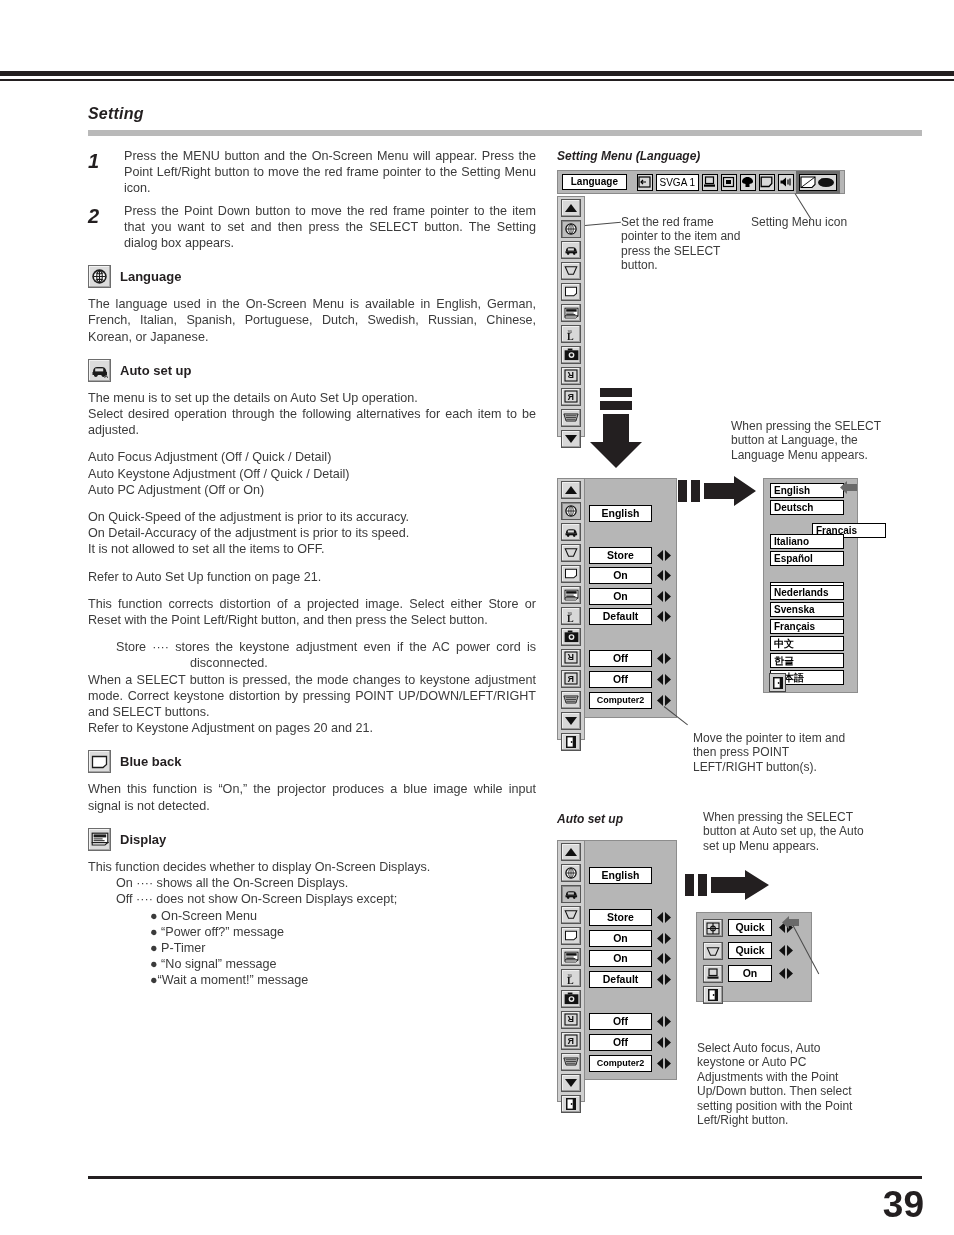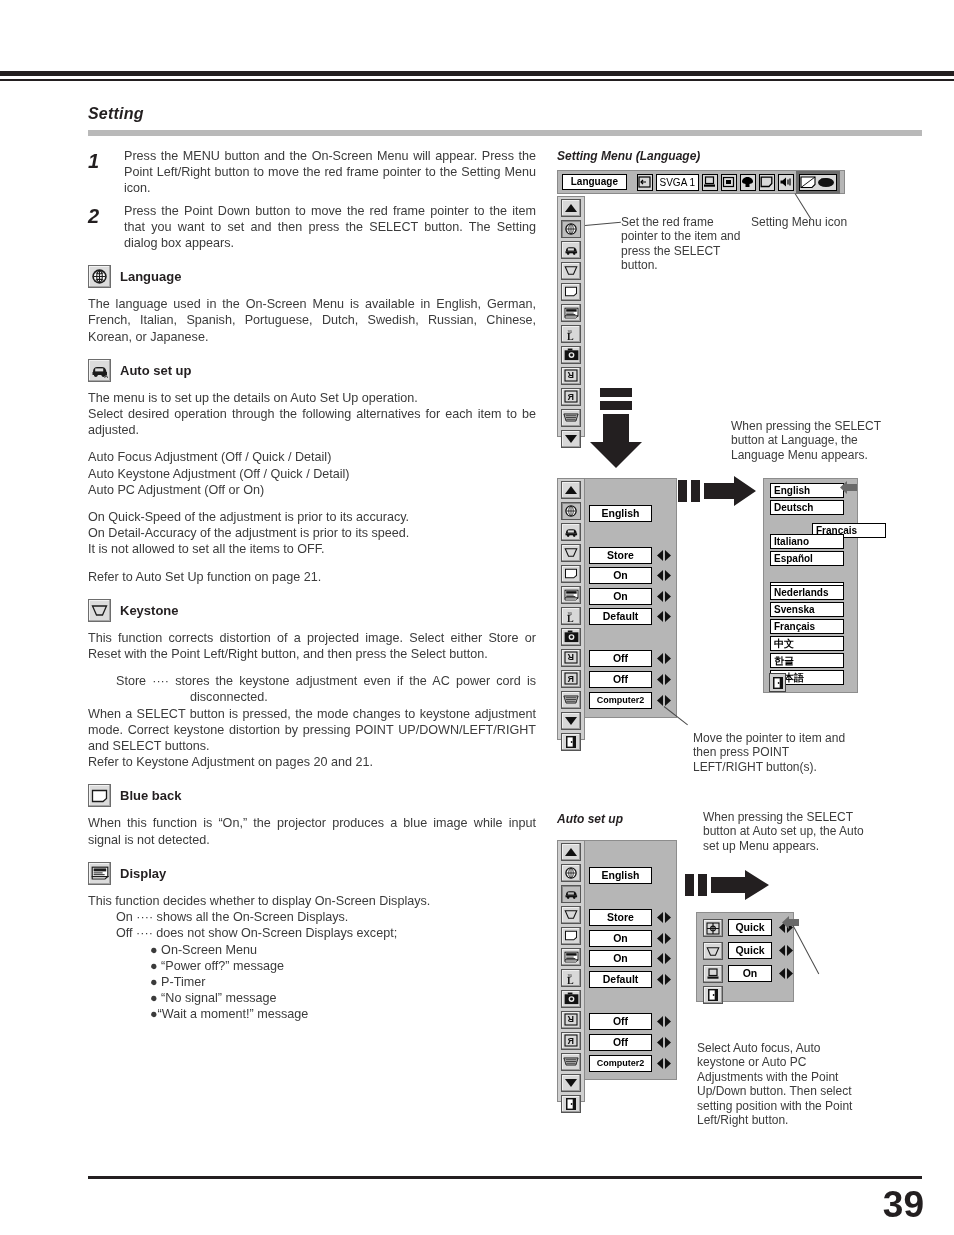--- a/index.html
+++ b/index.html
@@ -221,28 +221,20 @@
   <div class="body-text nojust">The menu is to set up the details on Auto Set Up operation.</div>
   <div class="body-text block">Select desired operation through the following alternatives for each item to be adjusted.</div>
   <div class="body-text nojust">Auto Focus Adjustment (Off / Quick / Detail)</div>
   <div class="body-text nojust">Auto Keystone Adjustment (Off / Quick / Detail)</div>
   <div class="body-text nojust block">Auto PC Adjustment (Off or On)</div>
   <div class="body-text nojust">On Quick-Speed of the adjustment is prior to its accuracy.</div>
   <div class="body-text nojust">On Detail-Accuracy of the adjustment is prior to its speed.</div>
   <div class="body-text nojust block">It is not allowed to set all the items to OFF.</div>
   <div class="body-text nojust block">Refer to Auto Set Up function on page 21.</div>
 
-  <div class="head-row">
-    <span class="chip">
-      <svg width="17" height="13" viewBox="0 0 17 13">
-          <path d="M1.5 2 L15.5 2 L11.5 11 L5.5 11 Z" fill="none" stroke="#1c1c1c" stroke-width="1.3"></path>
-        </svg>
-    </span>
-    <span class="head-label">Keystone</span>
-  </div>
   <div class="body-text block">This function corrects distortion of a projected image.  Select either Store or Reset with the Point Left/Right button, and then press the Select button.</div>
   <div class="body-text indent1 hang">
     <span>Store ····</span>
     <span>stores the keystone adjustment even if the AC power cord is disconnected.</span>
   </div>
   <div class="body-text">When a SELECT button is pressed, the mode changes to keystone adjustment mode. Correct keystone distortion by pressing POINT UP/DOWN/LEFT/RIGHT and SELECT buttons.</div>
   <div class="body-text nojust block">Refer to Keystone  Adjustment on pages 20 and 21.</div>
 
   <div class="head-row">
     <span class="chip">
@@ -820,21 +812,21 @@
       <path d="M10 1 V12 L16 6.5 Z" fill="#111"></path>
     </svg>
   </div>
 
 <svg style="position:absolute;left:685px;top:870px;" width="84" height="30" viewBox="0 0 84 30">
   <rect x="0" y="4" width="9" height="22" fill="#231f20"></rect>
   <rect x="13" y="4" width="9" height="22" fill="#231f20"></rect>
   <path d="M26 7 H60 V0 L84 15 L60 30 V23 H26 Z" fill="#231f20"></path>
 </svg>
 
-<div class="panel" style="left:696px;top:912px;width:98px;height:90px;">
+<div class="panel" style="left:696px;top:912px;width:116px;height:90px;">
   <div class="rail-box" style="position:absolute;left:6px;top:6px;">
     <svg width="14" height="13" viewBox="0 0 14 13">
         <rect x="1" y="1" width="12" height="11" fill="none" stroke="#111" stroke-width="1.1"></rect>
         <path d="M7 1 V12 M1 6.5 H13" stroke="#111" stroke-width="1.1"></path>
         <circle cx="7" cy="6.5" r="2.4" fill="none" stroke="#111" stroke-width="1.1"></circle>
       </svg>
   </div>
   <div class="val" style="left:31px;top:6px;width:44px;">Quick</div>
   <div class="lr" style="left:79px;top:7px;">
       <svg width="18" height="13" viewBox="0 0 18 13">

